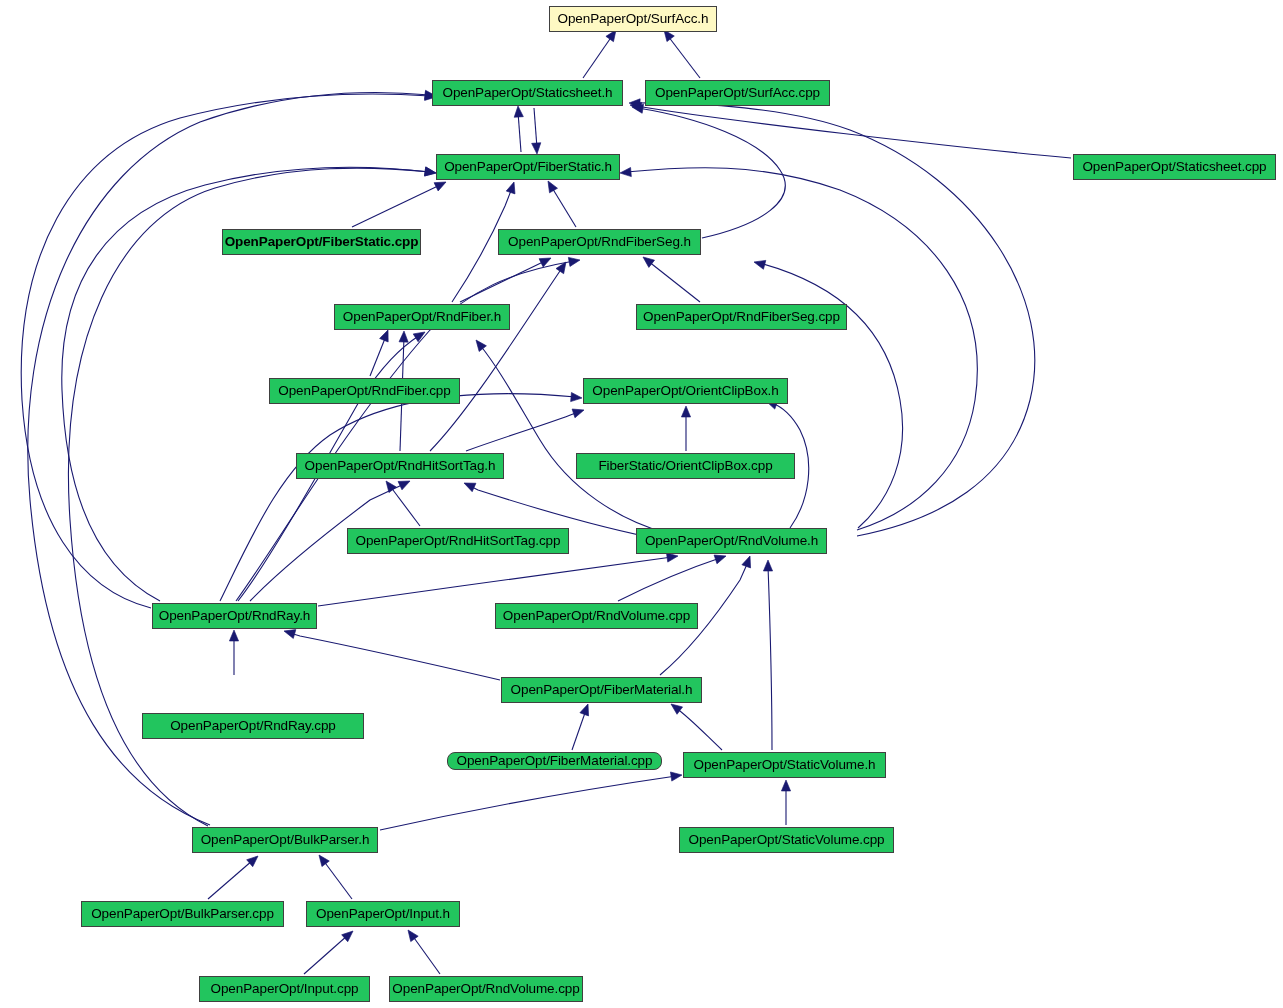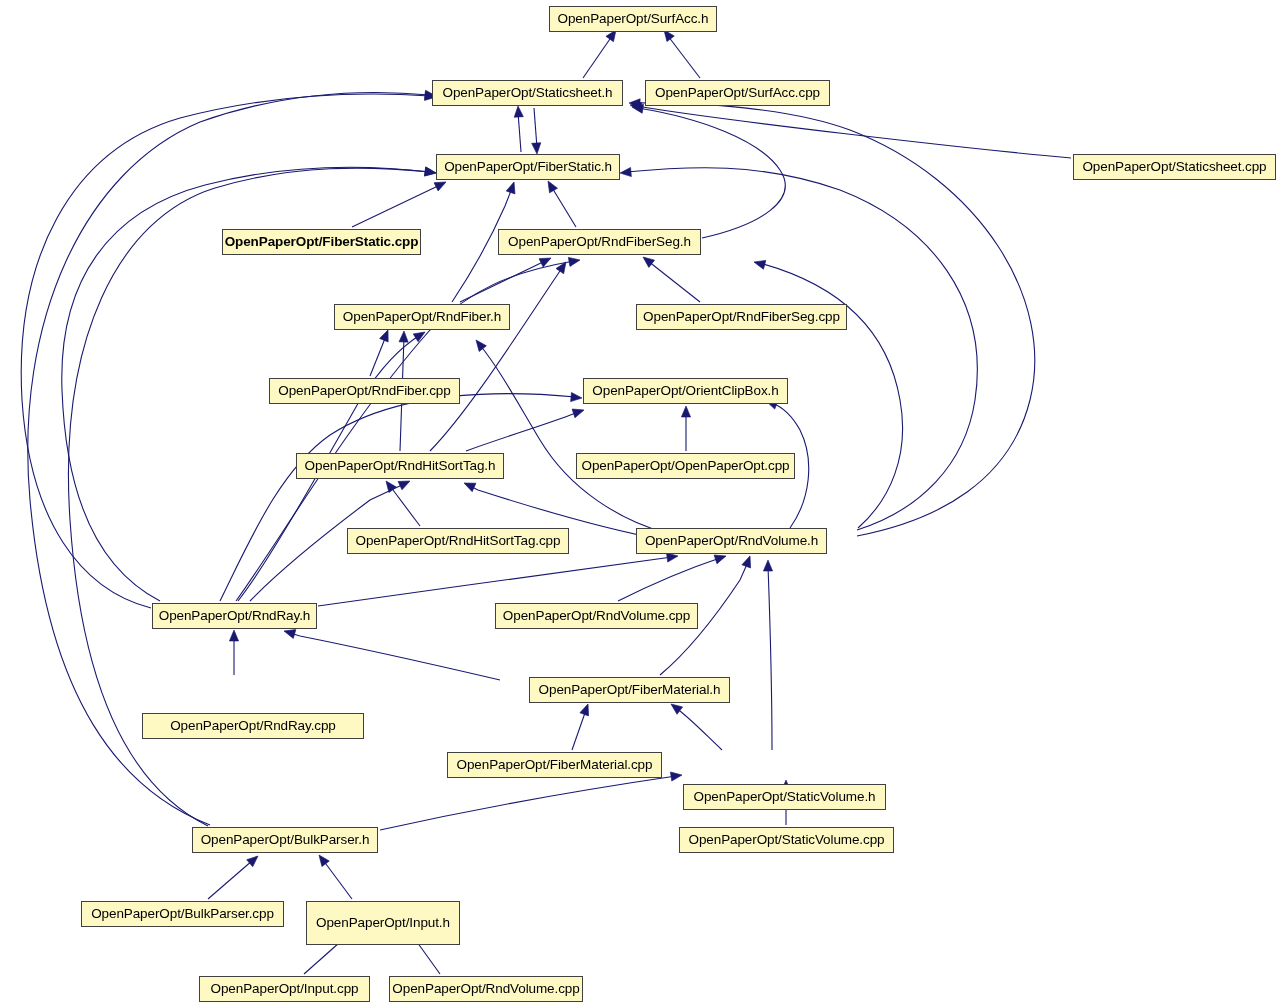--- a/index.html
+++ b/index.html
@@ -29,21 +29,21 @@
   }
   .edge-arrow {
     fill: #191970;
     stroke: #191970;
     stroke-width: 0.6;
   }
   .node-box {
     position: absolute;
     box-sizing: border-box;
     border: 1px solid #404040;
-    background: #fef9c3;
+    background: #22c55e;
     display: flex;
     align-items: center;
     justify-content: center;
     white-space: nowrap;
   }
   .node-label {
     font-family: "Liberation Sans", sans-serif;
     font-size: 13.5px;
     color: #000000;
     line-height: 1;
@@ -183,56 +183,56 @@
       <div class="node-box" style="left: 269px; top: 378px; width: 191px; height: 26px;">
         <span class="node-label">OpenPaperOpt/RndFiber.cpp</span>
       </div>
       <div class="node-box" style="left: 583px; top: 378px; width: 205px; height: 26px; align-items: center;">
         <span class="node-label">OpenPaperOpt/OrientClipBox.h</span>
       </div>
       <div class="node-box" style="left: 296px; top: 453px; width: 208px; height: 26px;">
         <span class="node-label">OpenPaperOpt/RndHitSortTag.h</span>
       </div>
       <div class="node-box" style="left: 576px; top: 453px; width: 219px; height: 26px;">
-        <span class="node-label">OpenPaperOpt/OpenPaperOpt.cpp</span>
+        <span class="node-label">FiberStatic/OrientClipBox.cpp</span>
       </div>
       <div class="node-box" style="left: 347px; top: 528px; width: 222px; height: 26px;">
         <span class="node-label">OpenPaperOpt/RndHitSortTag.cpp</span>
       </div>
       <div class="node-box" style="left: 636px; top: 528px; width: 191px; height: 26px;">
         <span class="node-label">OpenPaperOpt/RndVolume.h</span>
       </div>
       <div class="node-box" style="left: 152px; top: 603px; width: 165px; height: 26px;">
         <span class="node-label">OpenPaperOpt/RndRay.h</span>
       </div>
       <div class="node-box" style="left: 495px; top: 603px; width: 203px; height: 26px;">
         <span class="node-label">OpenPaperOpt/RndVolume.cpp</span>
       </div>
       <div class="node-box" style="left: 142px; top: 677px; width: 222px; height: 26px; margin-top: 36px;">
         <span class="node-label">OpenPaperOpt/RndRay.cpp</span>
       </div>
-      <div class="node-box" style="left: 501px; top: 677px; width: 201px; height: 26px; margin-left: 28px;">
+      <div class="node-box" style="left: 501px; top: 677px; width: 201px; height: 26px;">
         <span class="node-label">OpenPaperOpt/FiberMaterial.h</span>
       </div>
-      <div class="node-box" style="left: 447px; top: 752px; width: 215px; height: 26px;">
+      <div class="node-box" style="left: 447px; top: 752px; width: 215px; height: 18px; border-radius: 8px;">
         <span class="node-label">OpenPaperOpt/FiberMaterial.cpp</span>
       </div>
-      <div class="node-box" style="left: 683px; top: 752px; width: 203px; height: 26px; margin-top: 32px;">
+      <div class="node-box" style="left: 683px; top: 752px; width: 203px; height: 26px;">
         <span class="node-label">OpenPaperOpt/StaticVolume.h</span>
       </div>
       <div class="node-box" style="left: 679px; top: 827px; width: 215px; height: 26px;">
         <span class="node-label">OpenPaperOpt/StaticVolume.cpp</span>
       </div>
       <div class="node-box" style="left: 192px; top: 827px; width: 186px; height: 26px;">
         <span class="node-label">OpenPaperOpt/BulkParser.h</span>
       </div>
       <div class="node-box" style="left: 81px; top: 901px; width: 203px; height: 26px; text-align: center;">
         <span class="node-label">OpenPaperOpt/BulkParser.cpp</span>
       </div>
-      <div class="node-box" style="left: 306px; top: 901px; width: 154px; height: 44px;">
+      <div class="node-box" style="left: 306px; top: 901px; width: 154px; height: 26px;">
         <span class="node-label">OpenPaperOpt/Input.h</span>
       </div>
       <div class="node-box" style="left: 199px; top: 976px; width: 171px; height: 26px;">
         <span class="node-label">OpenPaperOpt/Input.cpp</span>
       </div>
       <div class="node-box" style="left: 389px; top: 976px; width: 194px; height: 26px;">
         <span class="node-label">OpenPaperOpt/RndVolume.cpp</span>
       </div>
     </div>
 </div>

